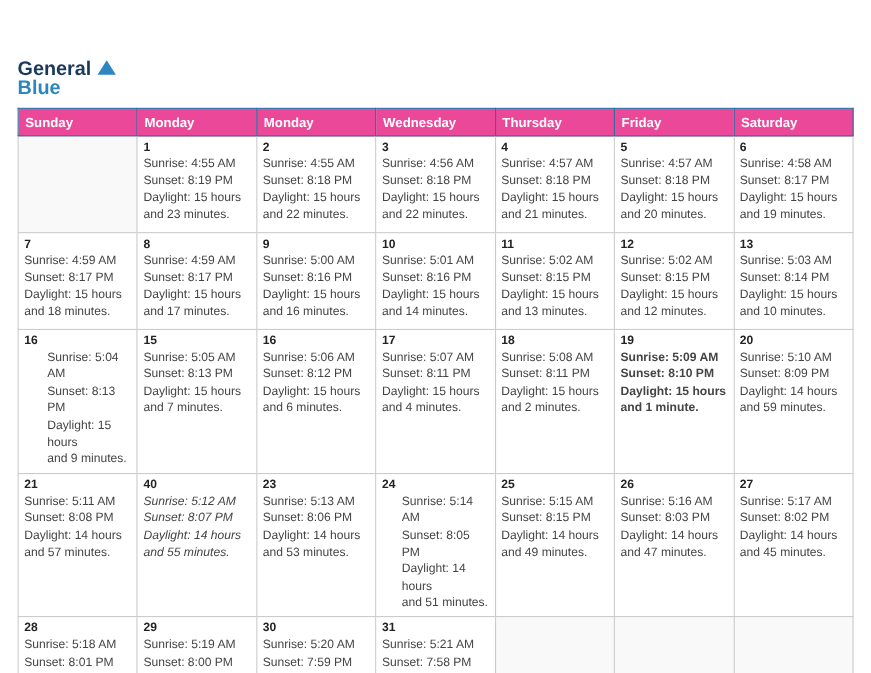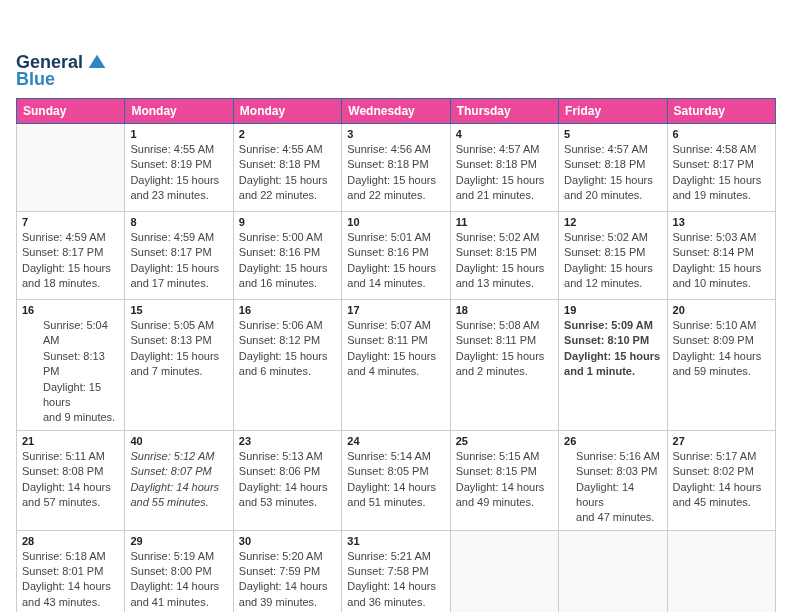--- a/index.html
+++ b/index.html
@@ -295,35 +295,35 @@
           </td>
           <td>
             <span class="day-number">23</span>
             <div class="day-info" style="white-space: pre-line;">Sunrise: 5:13 AM
 Sunset: 8:06 PM
 Daylight: 14 hours
 and 53 minutes.</div>
           </td>
           <td>
             <span class="day-number">24</span>
-            <div class="day-info" style="white-space: pre-line;">Sunrise: 5:14 AM
+            <div class="day-info" style="white-space: pre-line; margin-left: 18px;">Sunrise: 5:14 AM
 Sunset: 8:05 PM
 Daylight: 14 hours
 and 51 minutes.</div>
           </td>
           <td>
             <span class="day-number">25</span>
             <div class="day-info" style="white-space: pre-line;">Sunrise: 5:15 AM
 Sunset: 8:15 PM
 Daylight: 14 hours
 and 49 minutes.</div>
           </td>
           <td>
             <span class="day-number">26</span>
-            <div class="day-info" style="white-space: pre-line; margin-left: 12px;">Sunrise: 5:16 AM
+            <div class="day-info" style="white-space: pre-line;">Sunrise: 5:16 AM
 Sunset: 8:03 PM
 Daylight: 14 hours
 and 47 minutes.</div>
           </td>
           <td>
             <span class="day-number">27</span>
             <div class="day-info" style="white-space: pre-line;">Sunrise: 5:17 AM
 Sunset: 8:02 PM
 Daylight: 14 hours
 and 45 minutes.</div>

